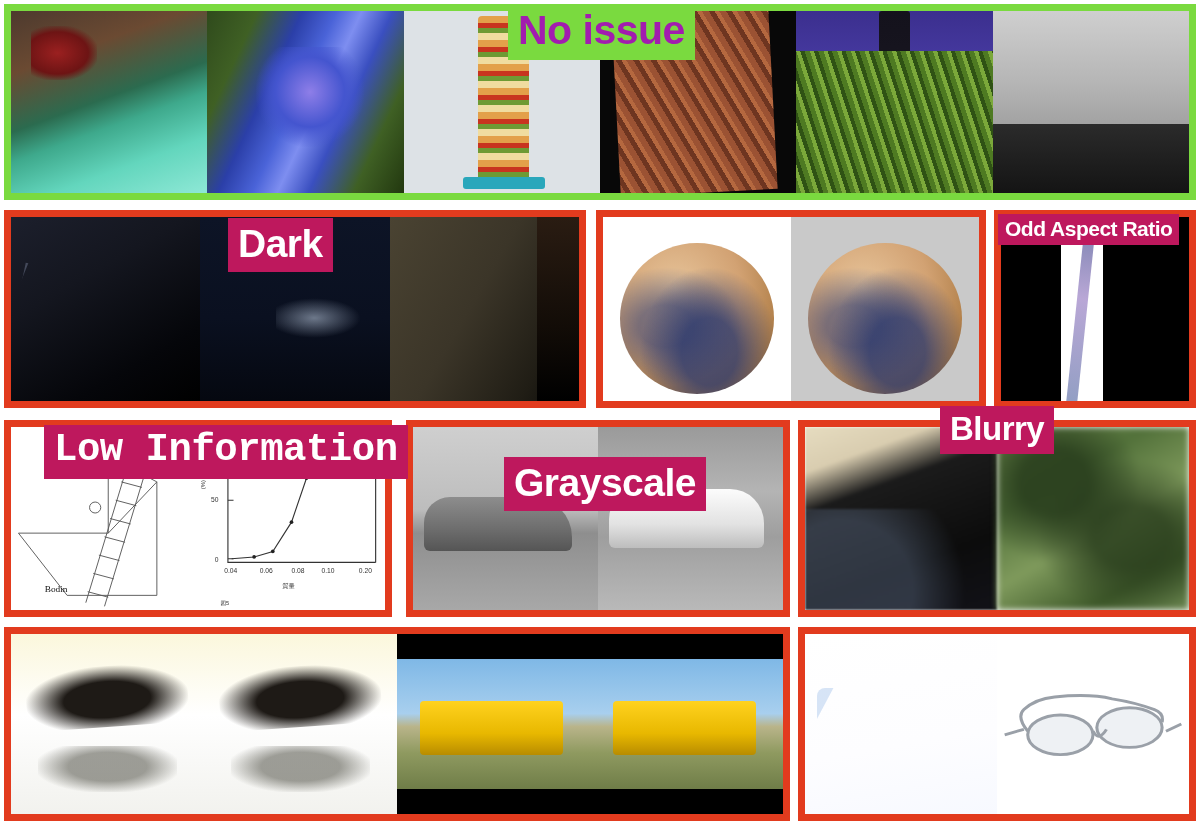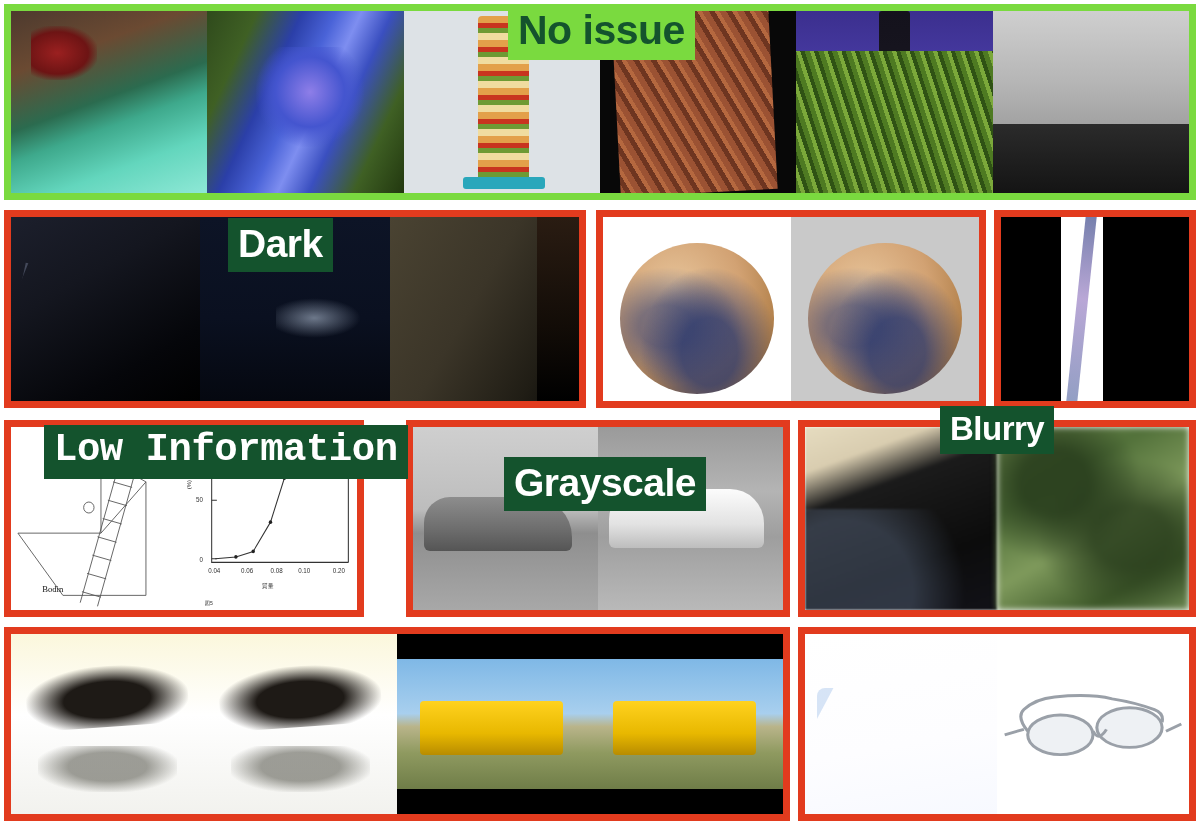--- a/index.html
+++ b/index.html
@@ -19,29 +19,29 @@
     overflow: hidden;
   }
   .panel.ok { border-color: #7ada3f; }
   .panel .strip { position: absolute; inset: 0; display: flex; }
   .panel .cell { flex: 1 1 0; position: relative; overflow: hidden; }
 
   
   .lbl {
     position: absolute;
     z-index: 30;
-    background: #14532d;
+    background: #be185d;
     color: #ffffff;
     font-weight: bold;
     line-height: 1.0;
     padding: 6px 10px 9px 10px;
     white-space: nowrap;
     letter-spacing: -0.5px;
   }
-  .lbl.green { background: #7ada3f; color: #14532d; }
+  .lbl.green { background: #7ada3f; color: #a21caf; }
 
   
   #p-noissue { left: 4px;  top: 4px;  width: 1192px; height: 196px; }
   #lbl-noissue { left: 508px; top: 4px; font-size: 41px; }
 
   .sky-room      { background: linear-gradient(160deg,#4d3a2e 0%,#6b4a32 25%,#2b6b4f 48%,#3ea98c 60%,#63d6bd 78%,#8ee8d6 100%); }
   .sky-room::after{ content:""; position:absolute; left:10%; top:8%; width:34%; height:30%;
                     background: radial-gradient(ellipse at 40% 50%, #9b2020 0%, #6d1414 55%, rgba(0,0,0,0) 75%); }
   .iris          { background: linear-gradient(115deg,#2f4a1c 0%,#3f6024 18%,#2b3fa8 34%,#4a63d8 46%,#7e8ef0 55%,#3a4fc0 66%,#3f6024 82%,#22380f 100%); }
   .iris::after   { content:""; position:absolute; left:25%; top:20%; width:55%; height:55%;
@@ -91,21 +91,21 @@
   }
 
   #p-odd   { left: 994px; top: 210px; width: 202px; height: 198px; }
   #lbl-odd { left: 998px; top: 214px; font-size: 21px; padding: 4px 7px 6px 7px; }
   .oddimg  { background:#000000; }
   .oddimg::before{ content:""; position:absolute; left:32%; top:0; width:22%; height:100%; background:#ffffff; }
   .oddimg::after { content:""; position:absolute; left:40%; top:-6%; width:6%; height:112%;
                    background: linear-gradient(180deg,#6e7ba8 0%,#b9a7d6 45%,#8f9ec2 100%); transform: rotate(6deg); }
 
   
-  #p-lowinfo  { left: 4px;   top: 420px; width: 360px; height: 197px; text-align: center; }
+  #p-lowinfo  { left: 4px;   top: 420px; width: 388px; height: 197px; text-align: center; }
   #lbl-lowinfo{ left: 44px;  top: 425px; font-size: 39px; font-family: Liberation Mono, monospace; }
   .doc { background:#ffffff; }
   .doc svg { position:absolute; inset:0; width:100%; height:100%; }
 
   #p-gray   { left: 406px; top: 420px; width: 384px; height: 197px; }
   #lbl-gray { left: 504px; top: 425px; font-size: 39px; margin-top: 32px; }
   .car1 { background: linear-gradient(180deg,#cfcfcf 0%,#bdbdbd 45%,#8e8e8e 58%,#a8a8a8 100%); }
   .car1::after{ content:""; position:absolute; left:6%; top:38%; width:80%; height:30%;
                 background: linear-gradient(180deg,#8d8d8d 0%,#6d6d6d 60%,#555 100%); border-radius:26px 40px 6px 6px; }
   .car2 { background: linear-gradient(180deg,#9a9a9a 0%,#b4b4b4 35%,#9e9e9e 60%,#b9b9b9 100%); }
@@ -177,20 +177,21 @@
       <div class="cell mars-a"></div>
       <div class="cell mars-b"></div>
     </div>
   </div>
 
   <div class="panel" id="p-odd">
     <div class="strip">
       <div class="cell oddimg"></div>
     </div>
   </div>
+  <div class="lbl" id="lbl-odd">Odd Aspect Ratio</div>
 
   <div class="panel" id="p-lowinfo">
     <div class="strip">
       <div class="cell doc">
         <svg viewBox="0 0 100 100" preserveAspectRatio="none">
           <g fill="none" stroke="#555" stroke-width="0.5">
             <path d="M4 58 L52 58 L78 30 L78 92 L30 92 Z"></path>
             <path d="M52 58 L52 16 L78 30"></path>
             <path d="M40 96 L62 22 M50 98 L72 24"></path>
             <path d="M41 90 L52 93 M44 80 L55 83 M47 70 L58 73 M50 60 L61 63 M53 50 L64 53 M56 40 L67 43 M59 30 L70 33"></path>

